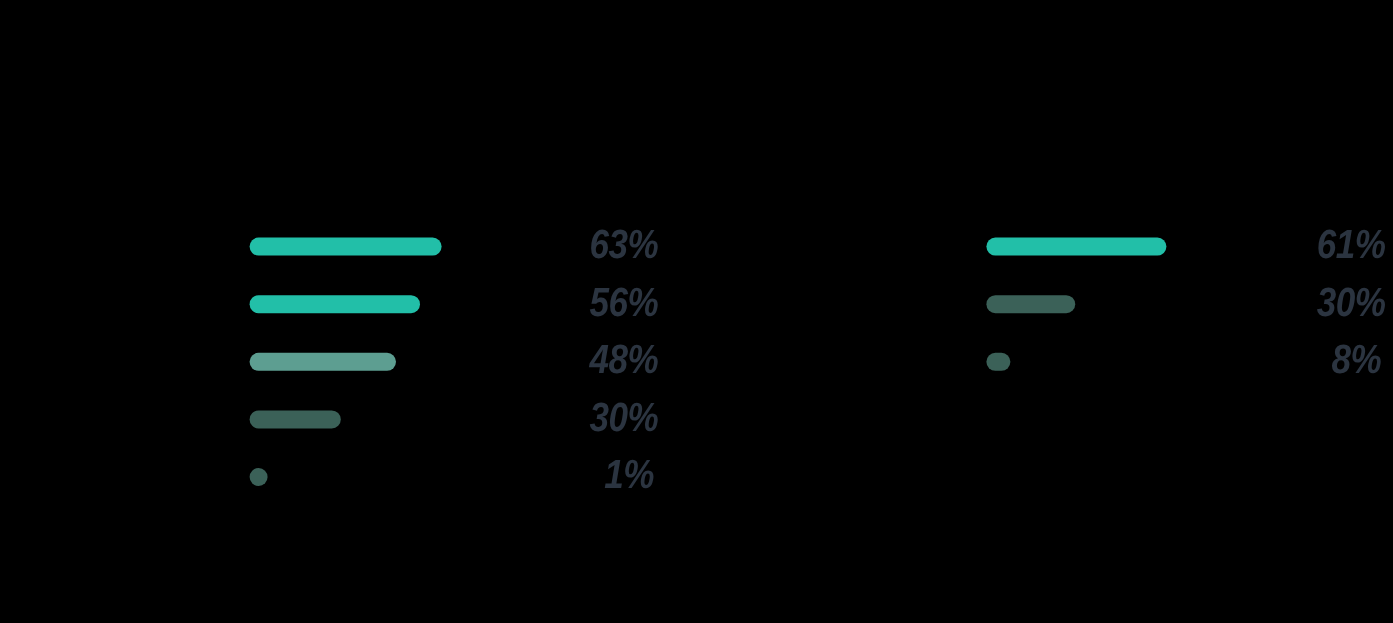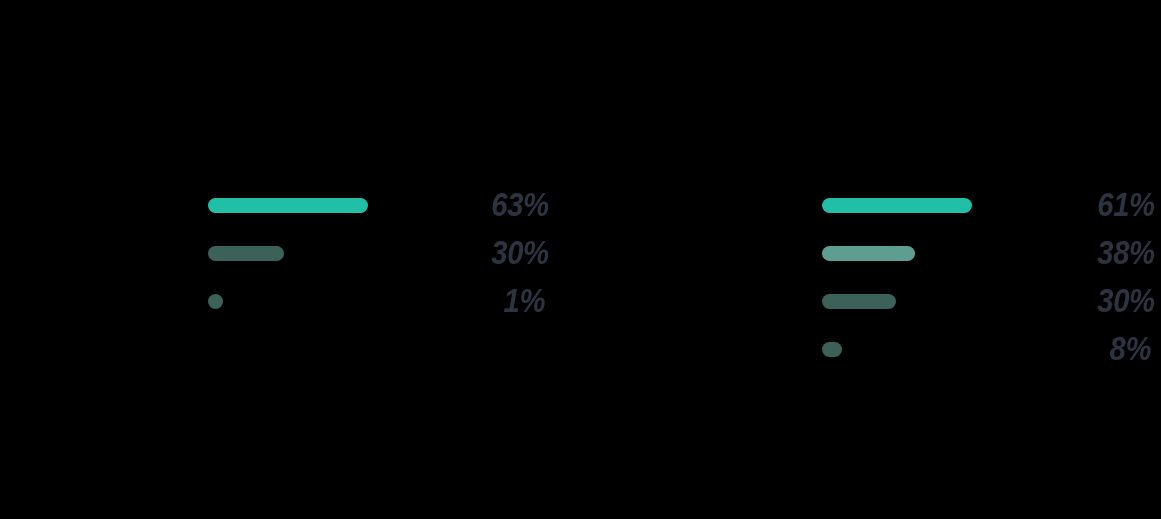--- a/index.html
+++ b/index.html
@@ -111,21 +111,33 @@
     <div class="panel panel-left">
       <div class="rows">
 
         <div class="row">
           <div class="bar-track">
             <div class="bar" style="width: 63%; background: rgb(34, 191, 168);"></div>
           </div>
           <div class="value-label" style="color: rgb(43, 52, 64);">63%</div>
         </div>
 
+        <div class="row">
+          <div class="bar-track">
+            <div class="bar" style="width: 56%; background: rgb(34, 191, 168);"></div>
+          </div>
+          <div class="value-label" style="color: rgb(43, 52, 64);">56%</div>
+        </div>
 
+        <div class="row">
+          <div class="bar-track">
+            <div class="bar" style="width: 48%; background: rgb(93, 158, 145);"></div>
+          </div>
+          <div class="value-label" style="color: rgb(43, 52, 64);">48%</div>
+        </div>
 
 
         <div class="row">
           <div class="bar-track">
             <div class="bar" style="width: 30%; background: rgb(59, 97, 88);"></div>
           </div>
           <div class="value-label" style="color: rgb(43, 52, 64);">30%</div>
         </div>
 
 
@@ -144,26 +156,20 @@
 
         <div class="row">
           <div class="bar-track">
             <div class="bar" style="width: 61%; background: rgb(34, 191, 168);"></div>
           </div>
           <div class="value-label" style="color: rgb(43, 52, 64);">61%</div>
         </div>
 
 
 
-        <div class="row">
-          <div class="bar-track">
-            <div class="bar" style="width: 38%; background: rgb(93, 158, 145);"></div>
-          </div>
-          <div class="value-label" style="color: rgb(43, 52, 64);">38%</div>
-        </div>
 
         <div class="row">
           <div class="bar-track">
             <div class="bar" style="width: 30%; background: rgb(59, 97, 88);"></div>
           </div>
           <div class="value-label" style="color: rgb(43, 52, 64);">30%</div>
         </div>
 
         <div class="row">
           <div class="bar-track">

